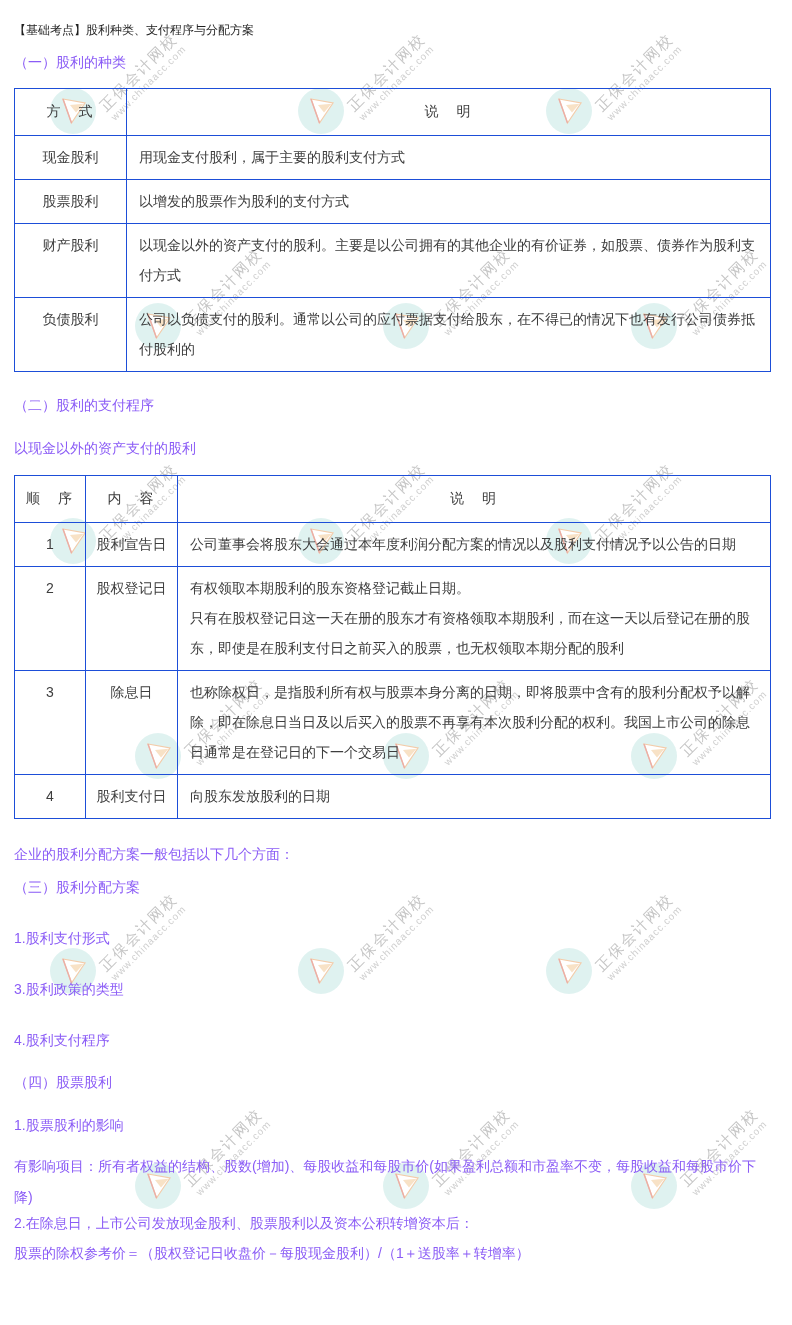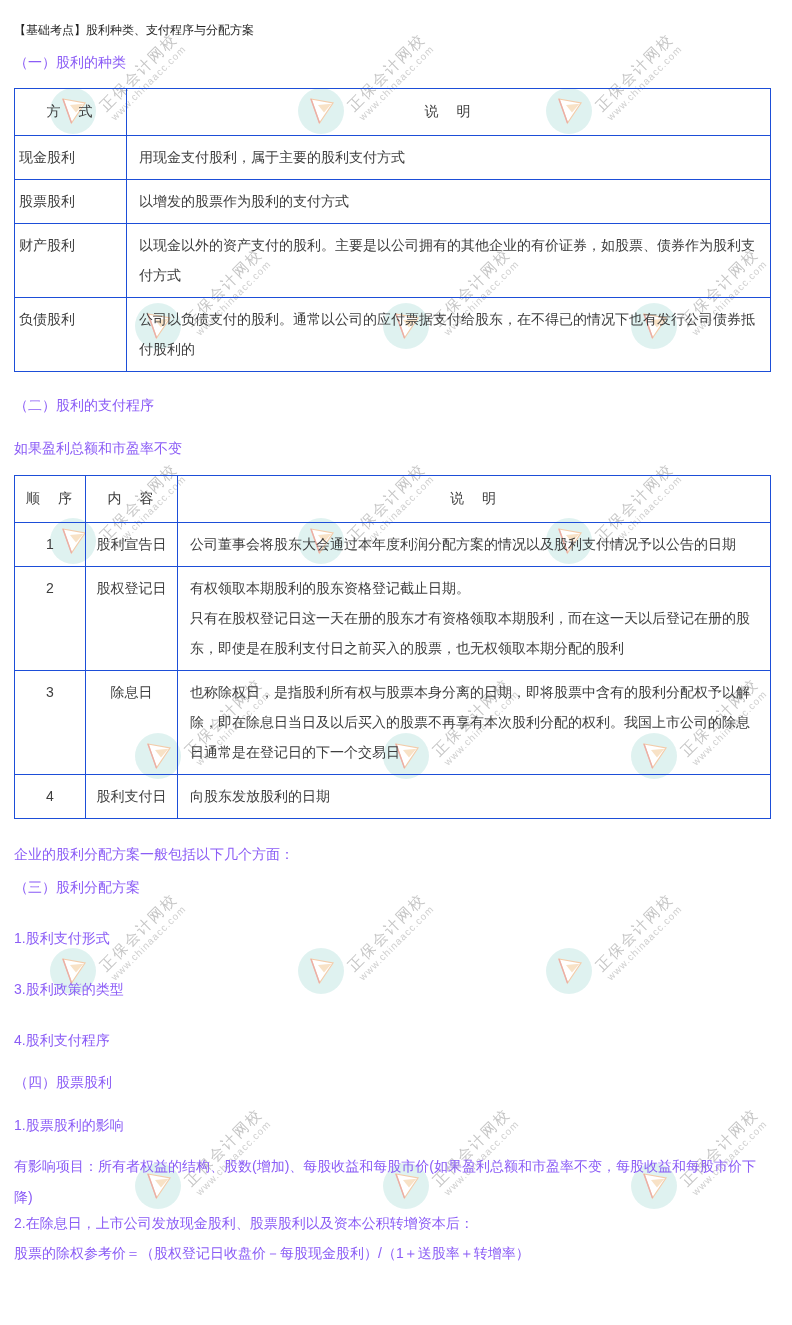--- a/index.html
+++ b/index.html
@@ -38,21 +38,21 @@
   .unaffected{margin-top:18px;}
   .sub42{}
   .formula{margin-top:10px;}
   
   table{border-collapse:collapse;width:757px;table-layout:fixed;background:transparent;}
   .t1{margin-top:16px;}
   .t2{margin-top:17px;}
   th,td{border:1px solid #1d4ed8;font-size:14px;color:#3d3d3d;}
   th{height:42px;text-align:center;vertical-align:middle;font-weight:normal;letter-spacing:2px;padding:2px;}
   td{padding:6px 12px 7px;line-height:30px;vertical-align:top;white-space:pre-line;text-align:left;}
-  .t1 td:nth-child(1){text-align:left;padding-left:4px;padding-right:4px;}
+  .t1 td:nth-child(1){text-align:center;padding-left:4px;padding-right:4px;}
   .t2 td:nth-child(1),.t2 td:nth-child(2){text-align:center;padding-left:4px;padding-right:4px;}
 </style>
 </head>
 <body>
 
 <div id="page">
   <div id="watermark-layer">
       <div class="wm-tile" style="left: 50px; top: 58px;">
         <div class="wm-logo"><svg width="46" height="46" viewBox="0 0 46 46">
             <circle cx="23" cy="23" r="23" fill="#daf0ee"></circle>
@@ -301,21 +301,21 @@
             <td>以现金以外的资产支付的股利。主要是以公司拥有的其他企业的有价证券，如股票、债券作为股利支付方式</td>
           </tr>
           <tr>
             <td>负债股利</td>
             <td>公司以负债支付的股利。通常以公司的应付票据支付给股东，在不得已的情况下也有发行公司债券抵付股利的</td>
           </tr>
         </tbody>
     </table>
 
     <p class="line h2a">（二）股利的支付程序</p>
-    <p class="line sub2">如果盈利总额和市盈率不变</p>
+    <p class="line sub2">以现金以外的资产支付的股利</p>
 
     <table class="t2">
       <colgroup>
           <col style="width:71px">
           <col style="width:92px">
           <col>
         </colgroup>
       <thead>
         <tr>
             <th>顺　序</th>

